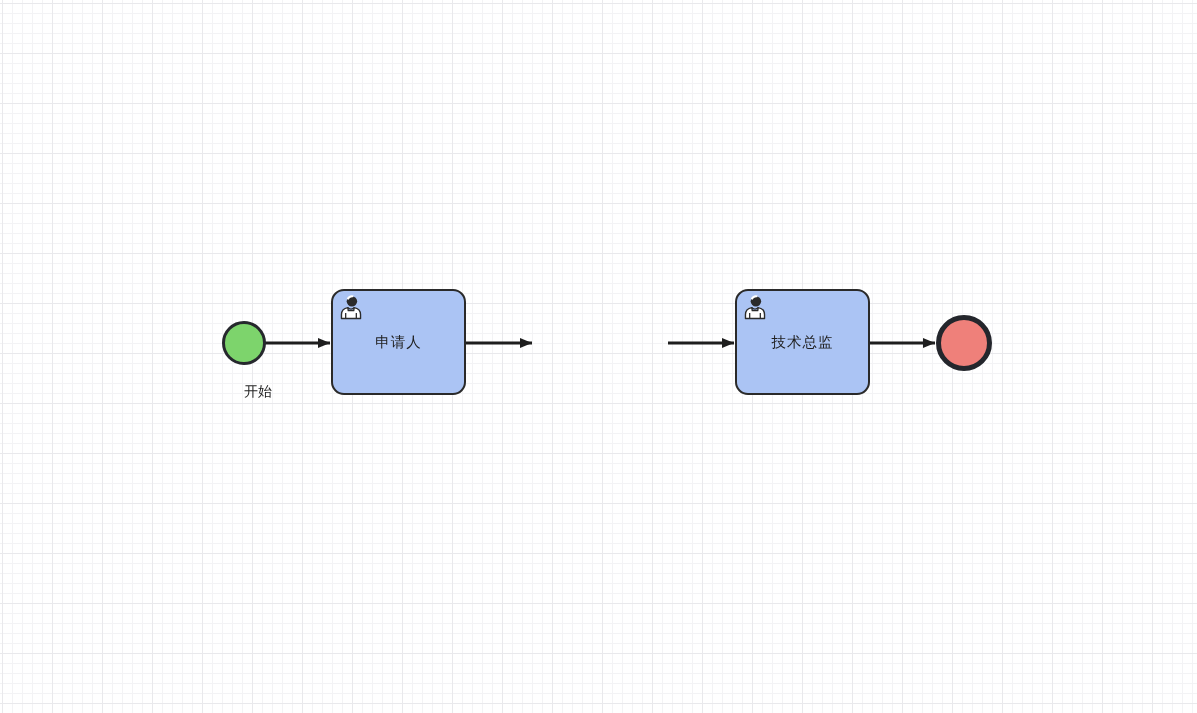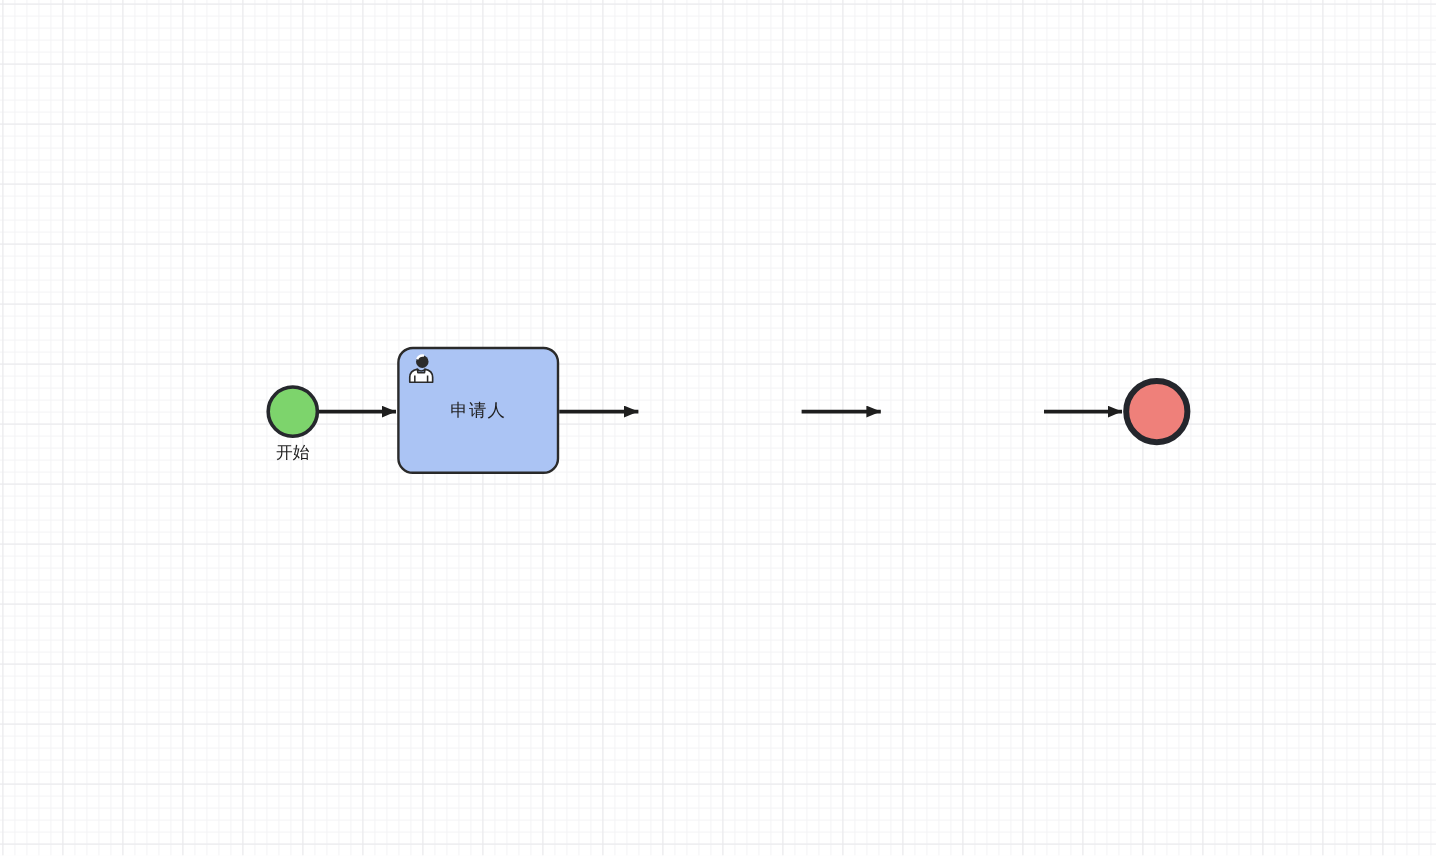--- a/index.html
+++ b/index.html
@@ -52,23 +52,23 @@
     left: 936px;
     top: 315px;
     width: 56px;
     height: 56px;
     border: 5px solid #24262c;
     background: #ef807a;
   }
   .event-label {
     position: absolute;
     left: 216px;
-    top: 368px;
+    top: 382px;
     width: 56px;
-    text-align: center;
+    text-align: right;
     font-size: 14px;
     color: #1f1f1f;
     line-height: 19px;
   }
 
   
   .task {
     position: absolute;
     top: 289px;
     width: 135px;
@@ -124,16 +124,26 @@
       <circle cx="13" cy="6.3" r="5.7" fill="#2b2b2b"></circle>
       <path d="M8.3 4.2 A5.6 5.6 0 0 1 14.6 0.9" stroke="#ffffff" stroke-width="2.1" fill="none"></path>
       <path d="M1.6 25 L1.6 20.6 C1.6 15.8 5.4 13.7 8.6 13.1 L9 16.4 L15 16.4 L15.4 13.1 C18.6 13.7 22.4 15.8 22.4 20.6 L22.4 25 Z" fill="#ffffff" stroke="#2b2b2b" stroke-width="1.5" stroke-linejoin="round"></path>
       <path d="M8.6 13.1 C9.6 15.3 14.4 15.3 15.4 13.1" fill="none" stroke="#2b2b2b" stroke-width="1.4"></path>
       <path d="M6.2 19 L6.2 25 M17.8 19 L17.8 25" stroke="#2b2b2b" stroke-width="1.4"></path>
     </svg>
     <span class="task-label">申请人</span>
   </div>
 
 
+  <div class="task t3">
+    <svg class="task-icon" viewBox="0 0 24 26">
+      <circle cx="13" cy="6.3" r="5.7" fill="#2b2b2b"></circle>
+      <path d="M8.3 4.2 A5.6 5.6 0 0 1 14.6 0.9" stroke="#ffffff" stroke-width="2.1" fill="none"></path>
+      <path d="M1.6 25 L1.6 20.6 C1.6 15.8 5.4 13.7 8.6 13.1 L9 16.4 L15 16.4 L15.4 13.1 C18.6 13.7 22.4 15.8 22.4 20.6 L22.4 25 Z" fill="#ffffff" stroke="#2b2b2b" stroke-width="1.5" stroke-linejoin="round"></path>
+      <path d="M8.6 13.1 C9.6 15.3 14.4 15.3 15.4 13.1" fill="none" stroke="#2b2b2b" stroke-width="1.4"></path>
+      <path d="M6.2 19 L6.2 25 M17.8 19 L17.8 25" stroke="#2b2b2b" stroke-width="1.4"></path>
+    </svg>
+    <span class="task-label">技术总监</span>
+  </div>
 
   <div class="event end"></div>
 
 </div>
 
 </body></html>

